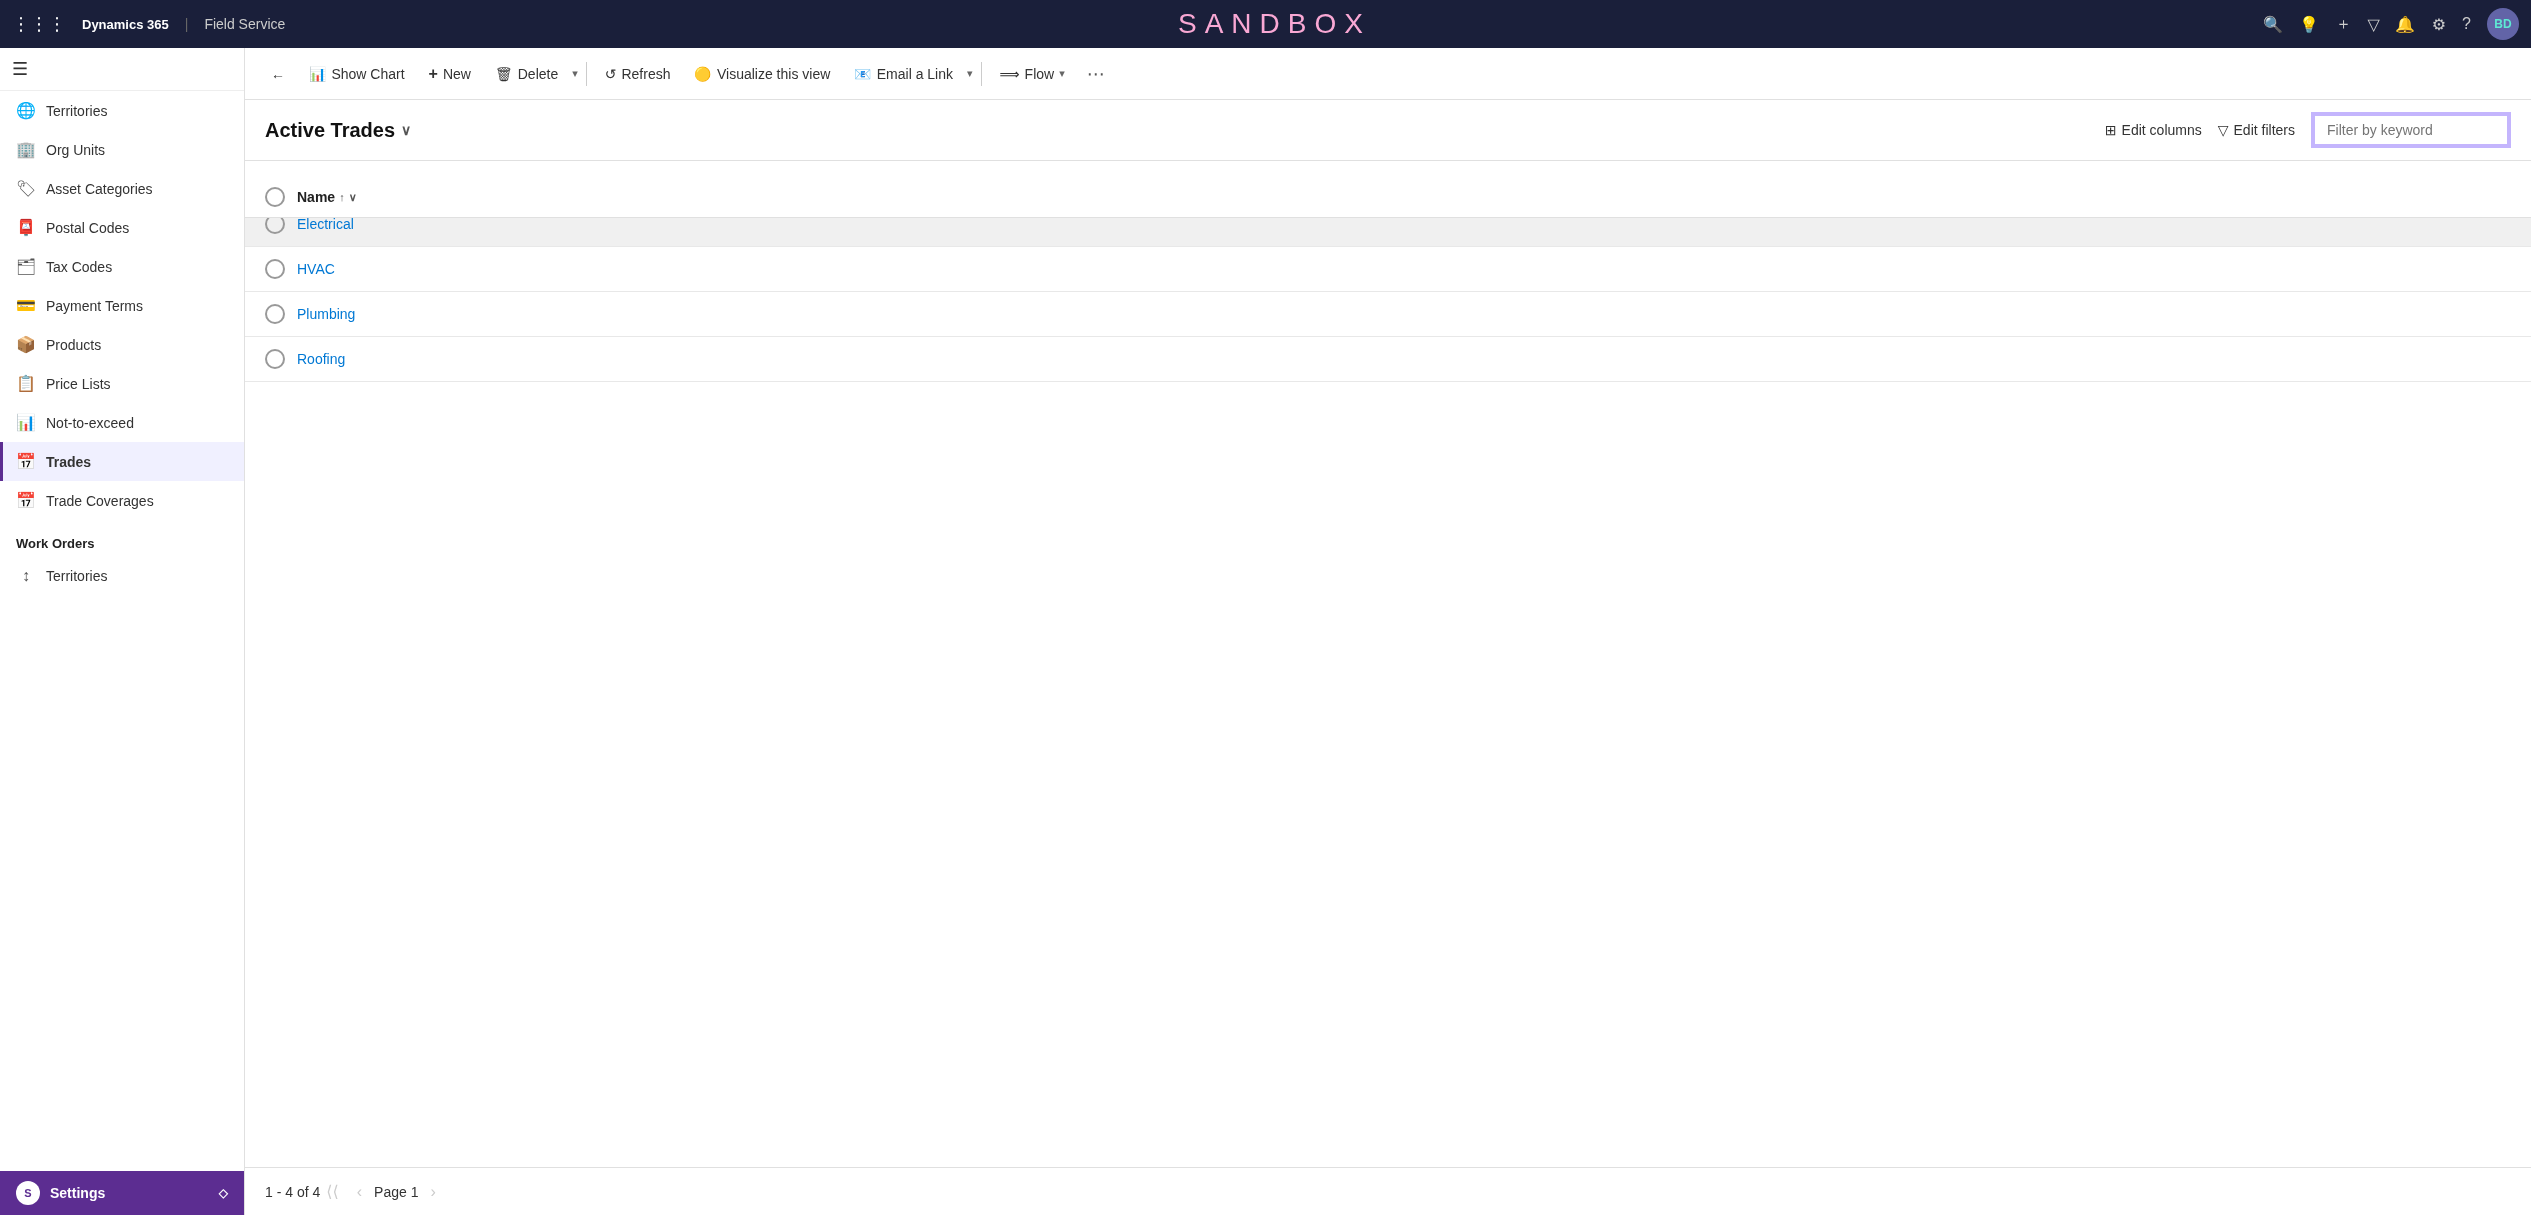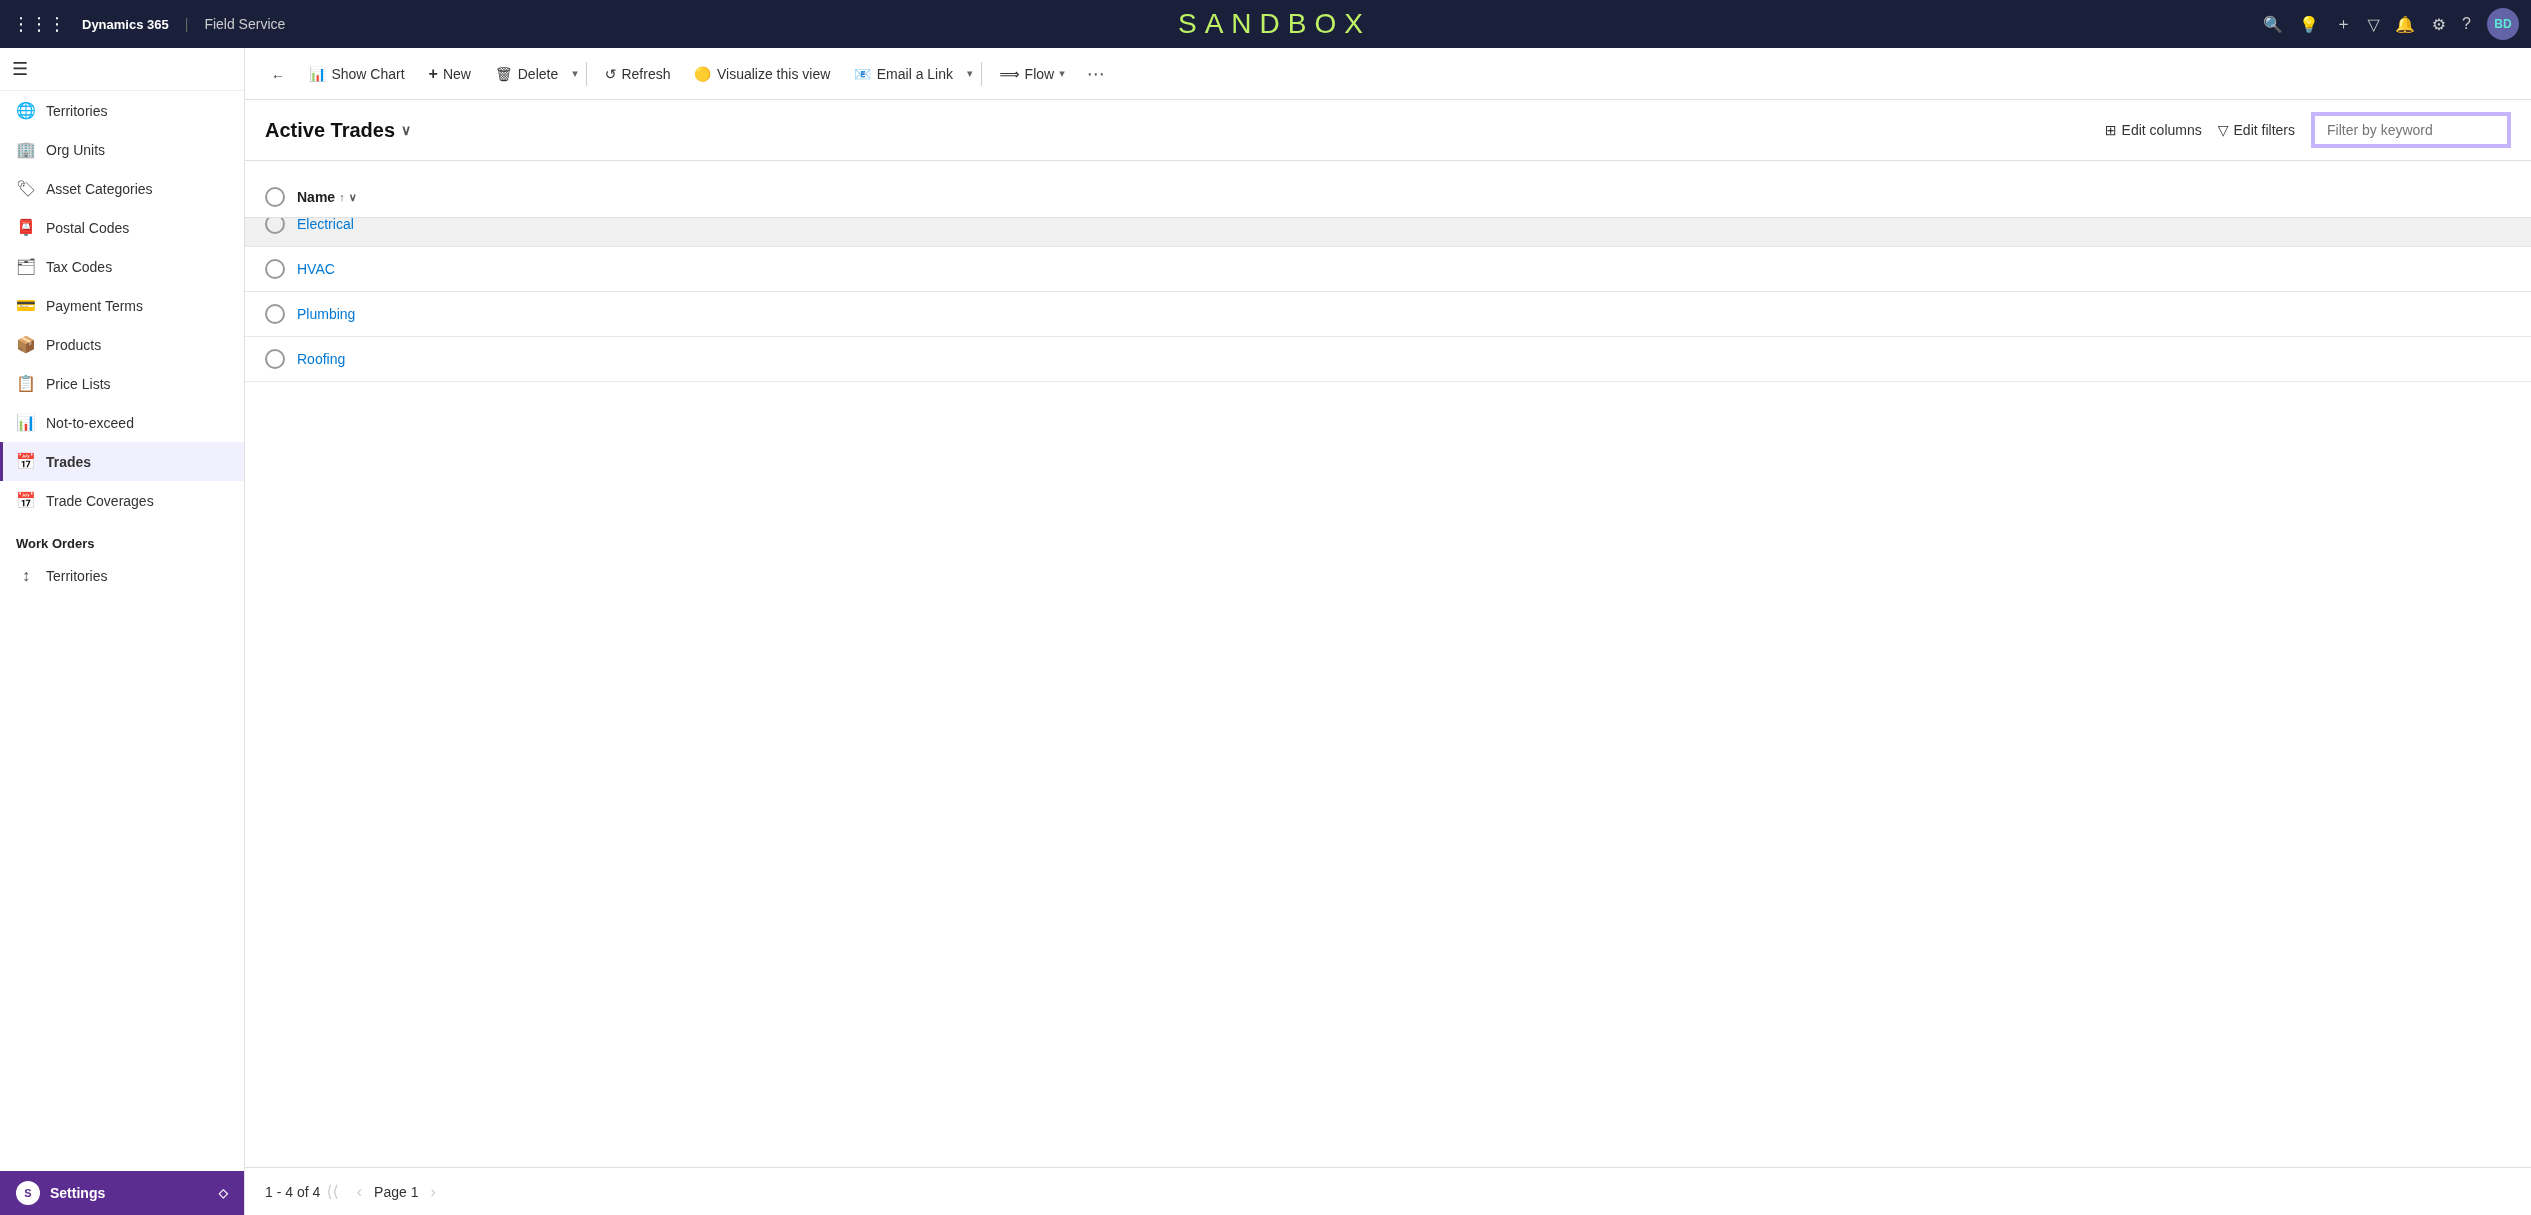--- a/index.html
+++ b/index.html
@@ -13,21 +13,21 @@
       align-items: center;
       height: 48px;
       padding: 0 12px;
       gap: 12px;
       flex-shrink: 0;
     }
     .top-nav .waffle { font-size: 18px; cursor: pointer; margin-right: 4px; }
     .top-nav .app-name { font-weight: 700; font-size: 13px; color: #fff; }
     .top-nav .divider { color: #666; margin: 0 4px; }
     .top-nav .module-name { font-size: 14px; color: #ccc; }
-    .top-nav .sandbox-title { flex: 1; text-align: center; font-size: 28px; font-weight: 300; letter-spacing: 8px; color: #bef264; }
+    .top-nav .sandbox-title { flex: 1; text-align: center; font-size: 28px; font-weight: 300; letter-spacing: 8px; color: #f9a8d4; }
     .top-nav .nav-icons { display: flex; align-items: center; gap: 16px; }
     .top-nav .nav-icon { font-size: 16px; cursor: pointer; color: #ccc; }
     .top-nav .avatar { width: 32px; height: 32px; border-radius: 50%; background: #6264a7; display: flex; align-items: center; justify-content: center; font-size: 12px; font-weight: 600; color: #5eead4; cursor: pointer; }
 
     
     .main-layout { display: flex; flex: 1; overflow: hidden; }
 
     
     .sidebar {
       width: 245px;

